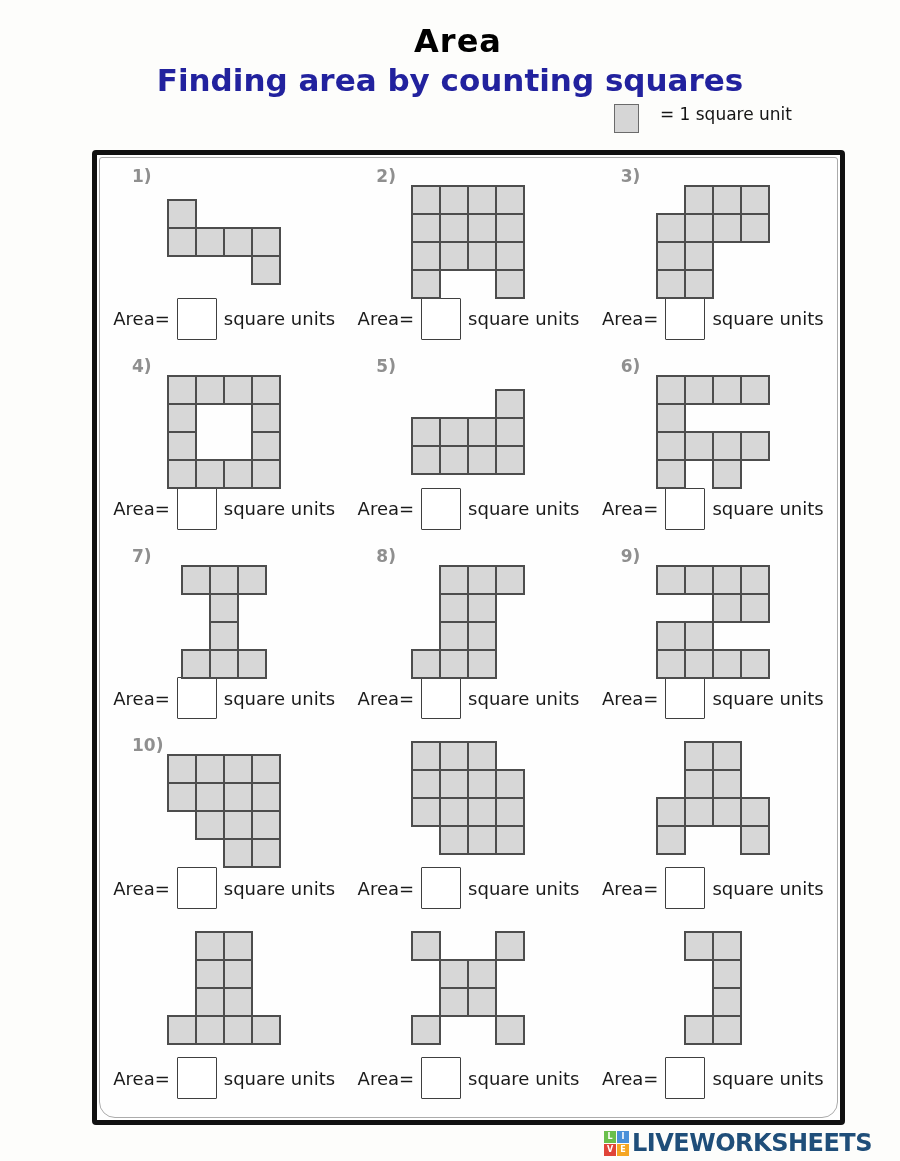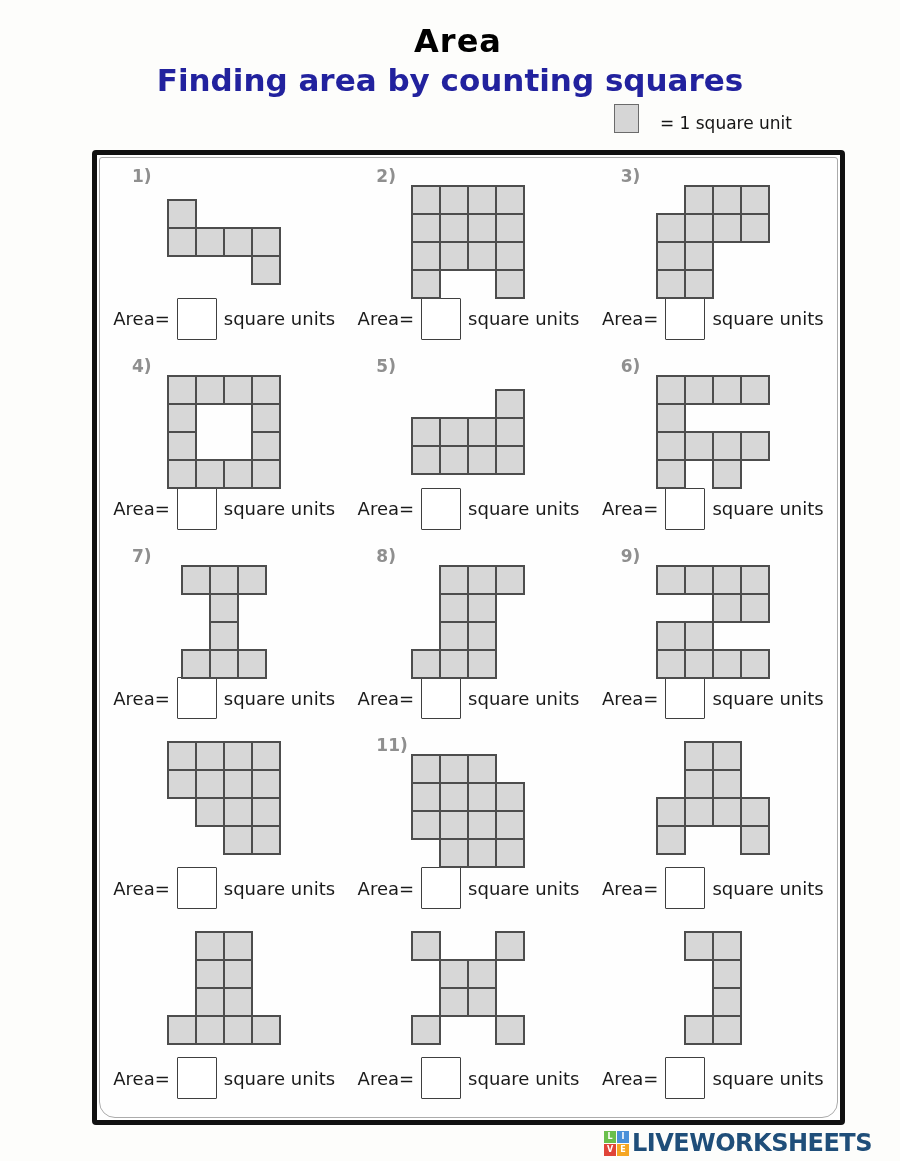--- a/index.html
+++ b/index.html
@@ -10,21 +10,21 @@
   .title {
     position:absolute; top:22px; left:0; width:100%; text-align:center;
     font-size:32px; font-weight:bold; color:#000000; letter-spacing:1px;padding-left:8px;
   }
   .subtitle {
     position:absolute; top:62px; left:0; width:100%; text-align:center;
     font-size:31px; font-weight:bold; color:#22229e;
   }
   .legend {
     position:absolute; top:104px; right:108px;
-    display:flex; align-items:flex-end; gap:21px;
+    display:flex; align-items:flex-start; gap:21px;
   }
   .legend-square {
     width:23px; height:27px; background:#d6d6d6; border:1px solid #6b6b6b;
   }
   .legend-text { font-size:17px; color:#151515; }
 
   .frame {
     position:absolute; left:92px; top:150px; width:753px; height:975px;
     box-sizing:border-box; border:5px solid #111111; background:#ffffff;
     border-radius:4px;
@@ -286,45 +286,45 @@
               <div class="sq" style="left: 84px; top: 84px;"></div>
             </div>
           </div>
           <div class="answer">
             <span class="area-label">Area=</span>
             <input class="area-input" type="text" style="">
             <span class="units-label">square units</span>
           </div>
         </div>
         <div class="cell">
-          <div class="shape-zone">
-            <div class="shape" style="width: 114px; height: 114px;">
-              <div class="sq" style="left: 0px; top: 0px;"></div>
-              <div class="sq" style="left: 28px; top: 0px;"></div>
-              <div class="sq" style="left: 56px; top: 0px;"></div>
-              <div class="sq" style="left: 84px; top: 0px;"></div>
-              <div class="sq" style="left: 0px; top: 28px;"></div>
-              <div class="sq" style="left: 28px; top: 28px;"></div>
-              <div class="sq" style="left: 56px; top: 28px;"></div>
-              <div class="sq" style="left: 84px; top: 28px;"></div>
-              <div class="sq" style="left: 28px; top: 56px;"></div>
-              <div class="sq" style="left: 56px; top: 56px;"></div>
-              <div class="sq" style="left: 84px; top: 56px;"></div>
-              <div class="sq" style="left: 56px; top: 84px;"></div>
-              <div class="sq" style="left: 84px; top: 84px;"></div>
-            </div>
-          </div>
-          <div class="answer">
-            <span class="area-label">Area=</span>
-            <input class="area-input" type="text" style="">
-            <span class="units-label">square units</span>
-          </div>
-        </div>
-        <div class="cell">
-          <div class="pnum">11)</div>
+          <div class="pnum">10)</div>
+          <div class="shape-zone">
+            <div class="shape" style="width: 114px; height: 114px;">
+              <div class="sq" style="left: 0px; top: 0px;"></div>
+              <div class="sq" style="left: 28px; top: 0px;"></div>
+              <div class="sq" style="left: 56px; top: 0px;"></div>
+              <div class="sq" style="left: 84px; top: 0px;"></div>
+              <div class="sq" style="left: 0px; top: 28px;"></div>
+              <div class="sq" style="left: 28px; top: 28px;"></div>
+              <div class="sq" style="left: 56px; top: 28px;"></div>
+              <div class="sq" style="left: 84px; top: 28px;"></div>
+              <div class="sq" style="left: 28px; top: 56px;"></div>
+              <div class="sq" style="left: 56px; top: 56px;"></div>
+              <div class="sq" style="left: 84px; top: 56px;"></div>
+              <div class="sq" style="left: 56px; top: 84px;"></div>
+              <div class="sq" style="left: 84px; top: 84px;"></div>
+            </div>
+          </div>
+          <div class="answer">
+            <span class="area-label">Area=</span>
+            <input class="area-input" type="text" style="">
+            <span class="units-label">square units</span>
+          </div>
+        </div>
+        <div class="cell">
           <div class="shape-zone">
             <div class="shape" style="width: 114px; height: 114px;">
               <div class="sq" style="left: 0px; top: 0px;"></div>
               <div class="sq" style="left: 28px; top: 0px;"></div>
               <div class="sq" style="left: 56px; top: 0px;"></div>
               <div class="sq" style="left: 0px; top: 28px;"></div>
               <div class="sq" style="left: 28px; top: 28px;"></div>
               <div class="sq" style="left: 56px; top: 28px;"></div>
               <div class="sq" style="left: 84px; top: 28px;"></div>
               <div class="sq" style="left: 0px; top: 56px;"></div>

